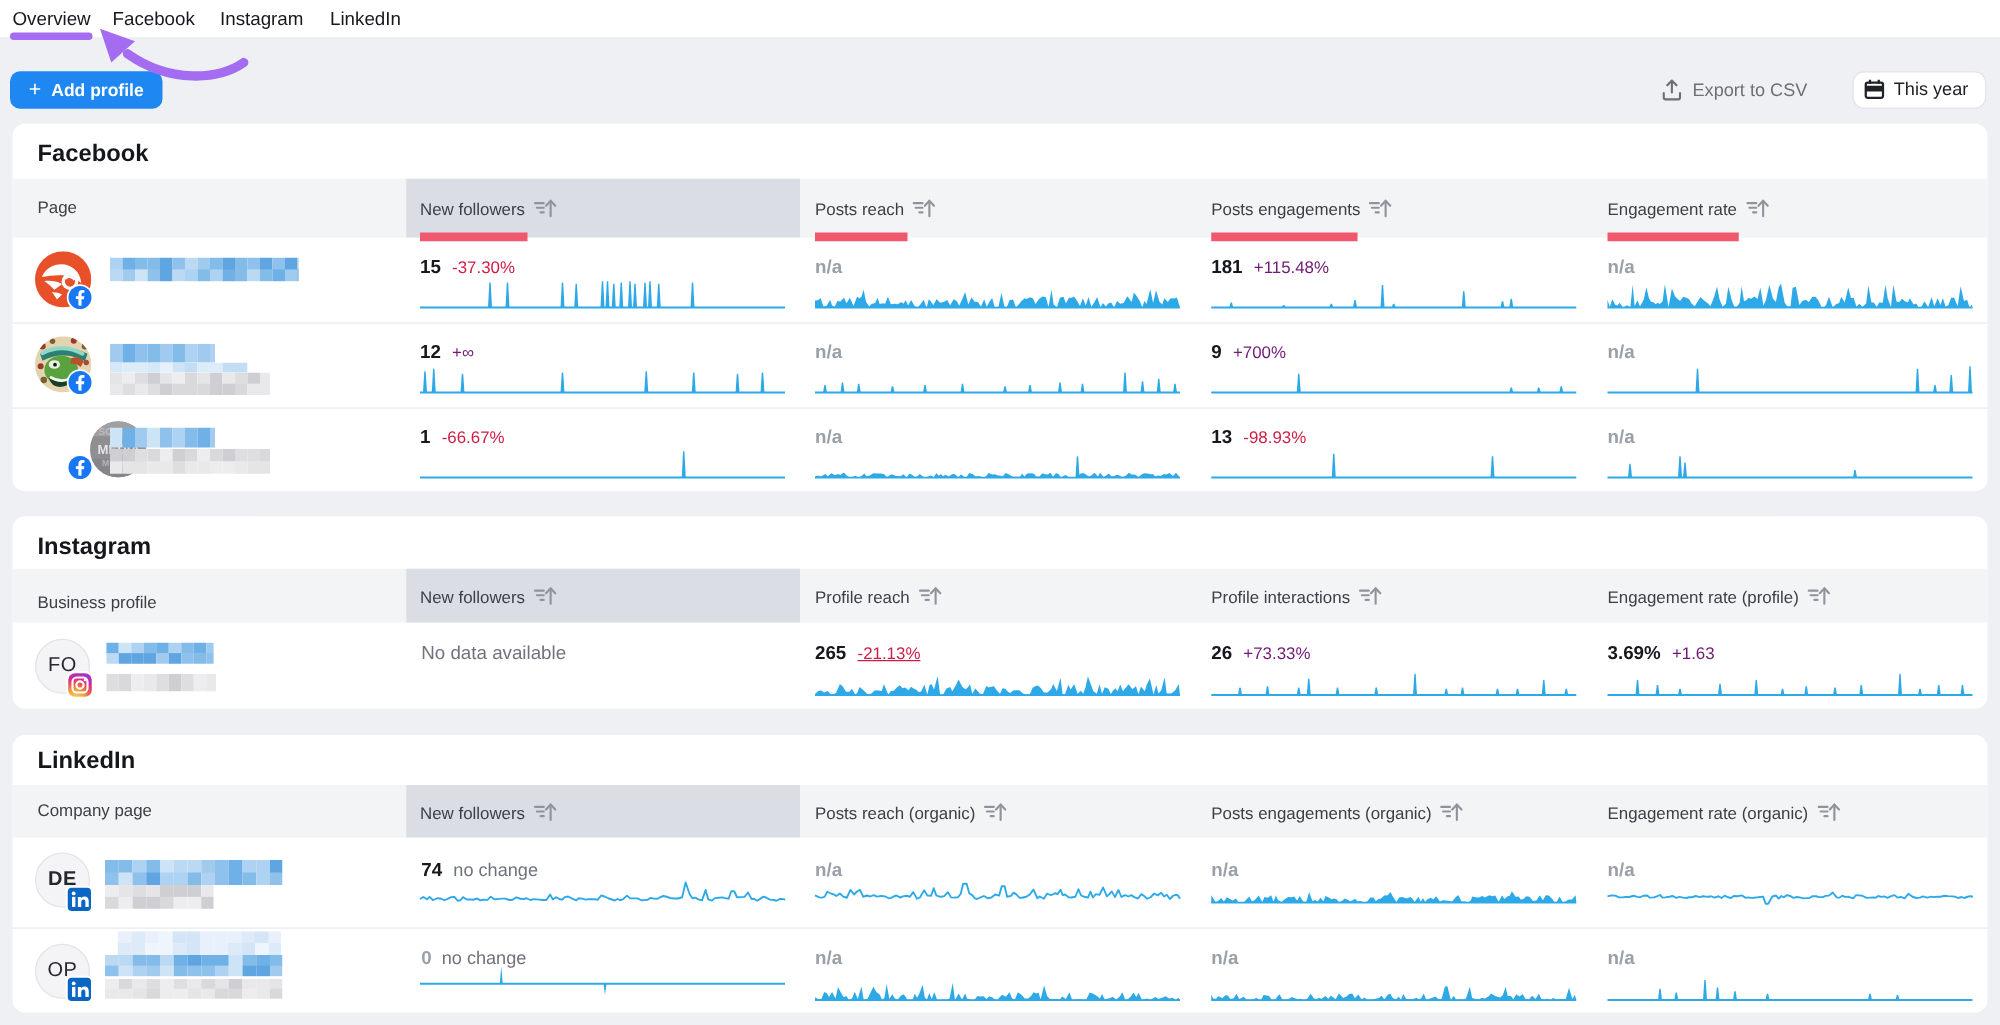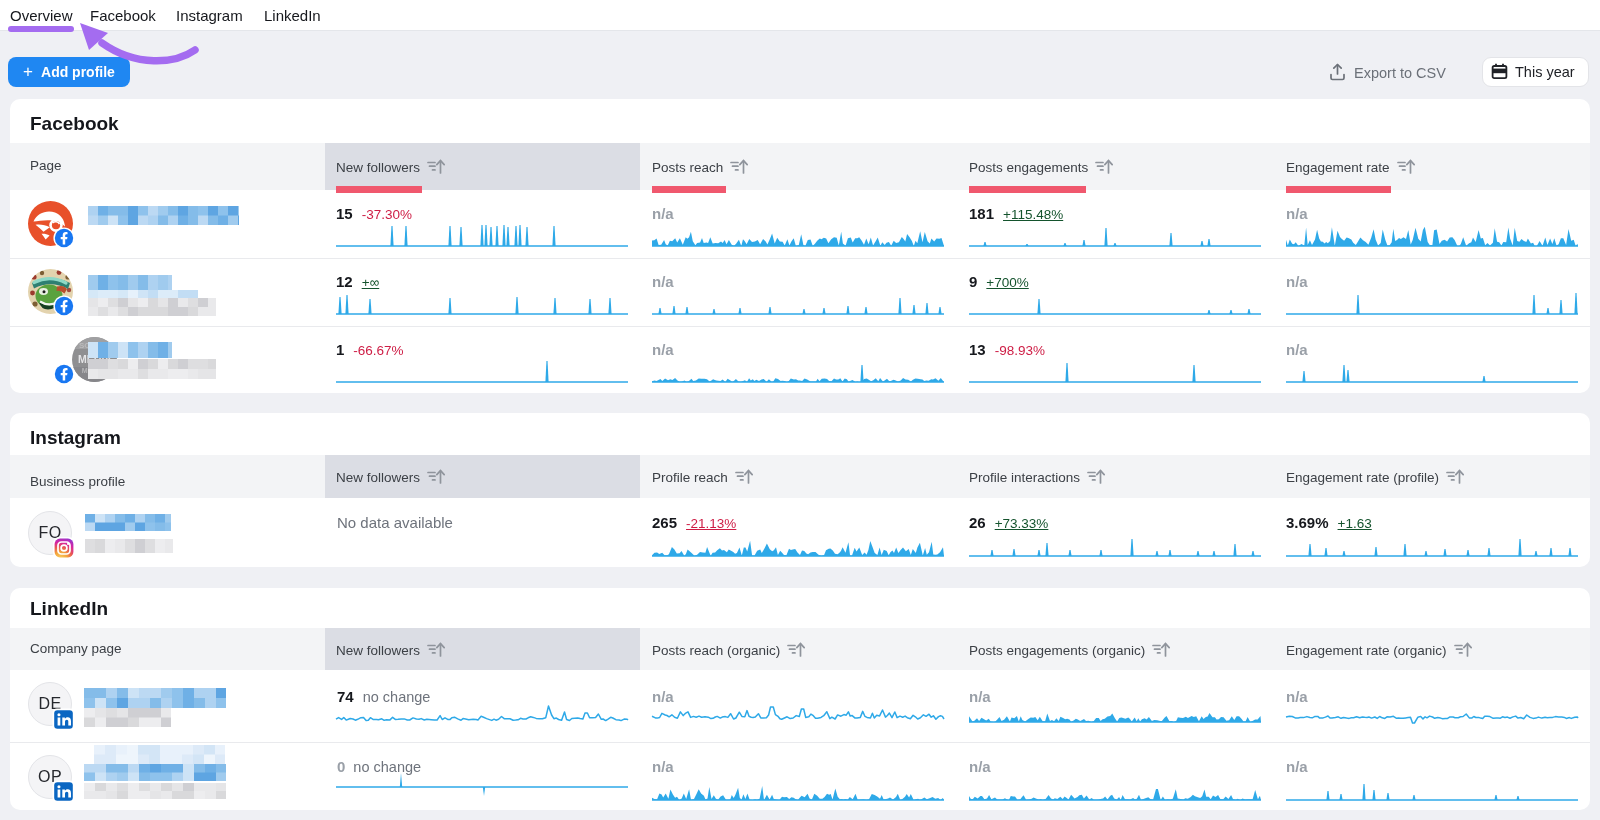--- a/index.html
+++ b/index.html
@@ -3,21 +3,21 @@
 *{margin:0;padding:0;box-sizing:border-box;}
 html,body{width:1600px;height:820px;background:#eff0f4;font-family:"Liberation Sans",sans-serif;overflow:hidden;position:relative;}
 .abs{position:absolute;}
 .card{position:absolute;left:10px;width:1580px;background:#fff;border-radius:10px;}
 .hdrow{position:absolute;left:0;width:100%;background:#f3f4f6;}
 .darkcol{position:absolute;left:315px;width:315px;background:#dbdde4;}
 .hlabel{position:absolute;font-size:13.5px;color:#3c4046;white-space:nowrap;}
 .redbar{position:absolute;height:7px;background:#f0586e;}
 .val{font-size:15px;font-weight:bold;color:#16181d;white-space:nowrap;}
 .pct{font-size:13.5px;font-weight:normal;}
-.neg{color:#ce1d45;}.pos{color:#14532d;text-decoration:underline;}
+.neg{color:#ce1d45;}.pos{color:#701a75;}
 .na{font-size:15px;font-weight:bold;color:#9aa0a8;}
 .grey{color:#6e737c;font-weight:normal;font-size:14.5px;}
 .sep{position:absolute;left:0;width:100%;height:1px;background:#e9eaed;}
 .avtxt{position:absolute;width:44px;height:44px;border-radius:50%;background:#f4f4f6;border:1px solid #e3e4e8;color:#26282d;font-size:16px;display:flex;align-items:center;justify-content:center;letter-spacing:0.5px;}
 .headg{position:absolute;left:20px;font-size:19px;font-weight:bold;color:#15171c;}
 </style></head><body>
 <div class="abs" style="left:0;top:0;width:1600px;height:31px;background:#fff;border-bottom:1px solid #e4e6ea;"></div>
 <div class="abs" style="left:10px;top:7px;font-size:15px;color:#16181d;">Overview</div>
 <div class="abs" style="left:90px;top:7px;font-size:15px;color:#16181d;">Facebook</div>
 <div class="abs" style="left:176px;top:7px;font-size:15px;color:#16181d;">Instagram</div>
@@ -565,21 +565,21 @@
 <div class="hlabel" style="left:1276px;top:53px;">Engagement rate (organic)<span style="display:inline-block;vertical-align:-3px;margin-left:7px;"><svg width="19" height="17" viewBox="0 0 19 17" style="overflow:visible">
 <g stroke="#8f949c" stroke-width="1.7" stroke-linecap="round" fill="none">
 <line x1="1" y1="4.5" x2="8" y2="4.5"></line>
             <line x1="2.5" y1="8.2" x2="8" y2="8.2"></line>
             <line x1="5.5" y1="11.9" x2="8" y2="11.9"></line>
 <line x1="13.5" y1="15" x2="13.5" y2="3.2"></line>
             <polyline points="9.8,6.6 13.5,2.6 17.2,6.6"></polyline>
 </g>
         </svg></span></div>
 <div class="sep" style="top:154px;"></div>
-<div class="avtxt" style="left:18px;top:94px;">DE</div>
+<div class="avtxt" style="left:18px;top:94px;font-weight:bold;">DE</div>
 <div class="abs" style="left:42px;top:120px;line-height:0;"><svg width="23" height="23" viewBox="0 0 23 23">
         <rect x="0.5" y="0.5" width="22" height="22" rx="4.5" fill="#fff"></rect>
 <rect x="2.2" y="2.2" width="18.6" height="18.6" rx="3.2" fill="#0a66c2"></rect>
 <g fill="#fff">
           <rect x="5.6" y="9.5" width="2.7" height="8"></rect>
           <circle cx="6.95" cy="6.7" r="1.55"></circle>
 <path d="M10.3 9.5 h2.6 v1.2 c0.45-0.8 1.45-1.45 2.8-1.45 2.2,0 3.3,1.35 3.3,3.9 v4.35 h-2.7 v-3.9 c0-1.25-0.5-1.95-1.5-1.95-1.05,0-1.8,0.75-1.8,2.1 v3.75 h-2.7 Z"></path>
         </g>
       </svg></div>
 <div class="abs" style="left:74px;top:100px;line-height:0;"><svg width="142" height="20">

